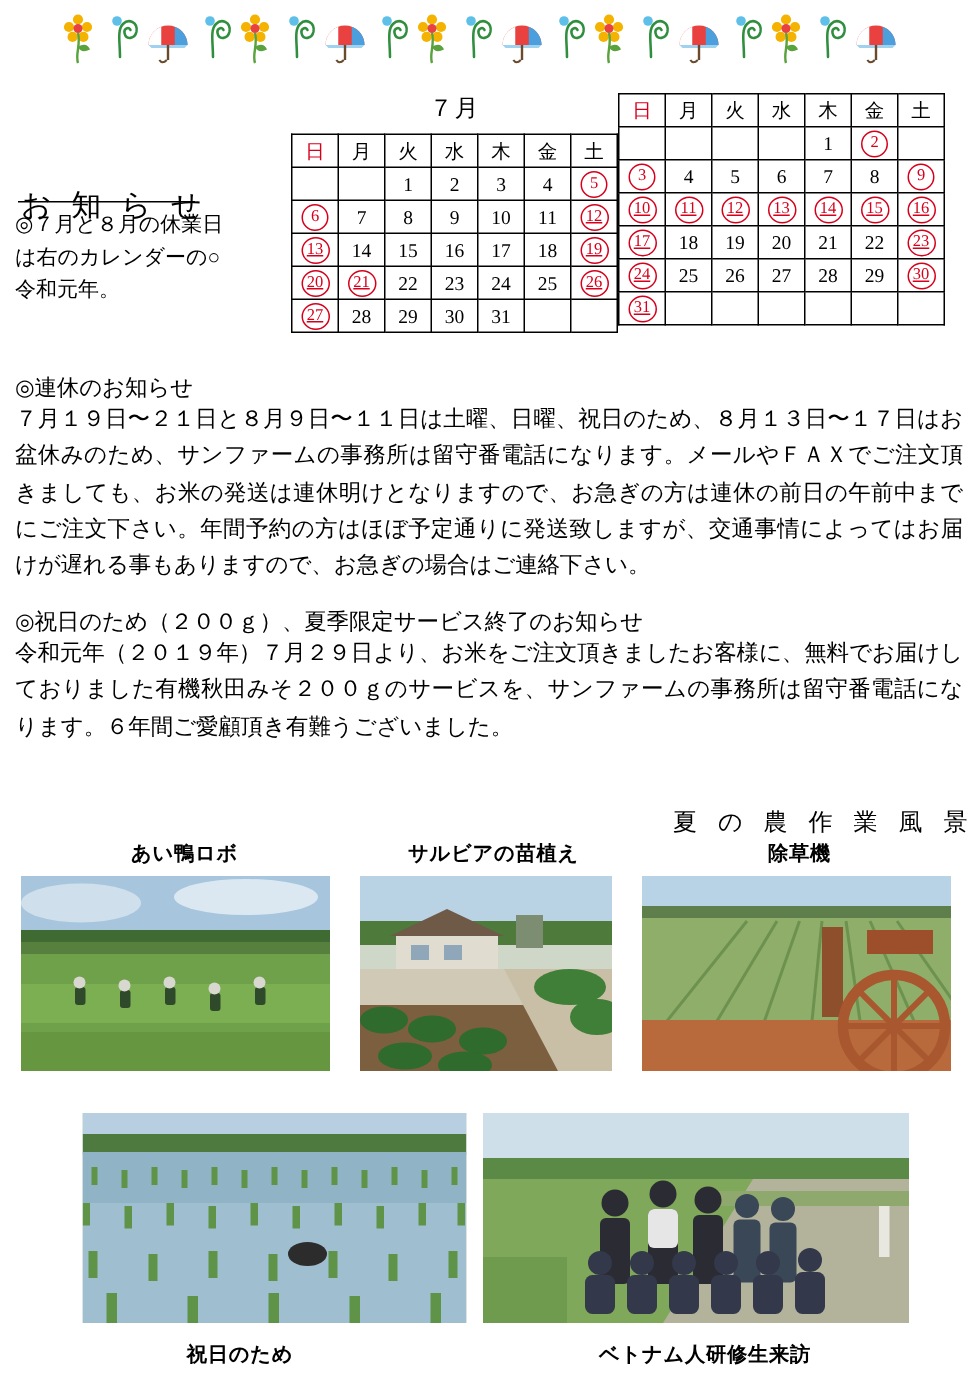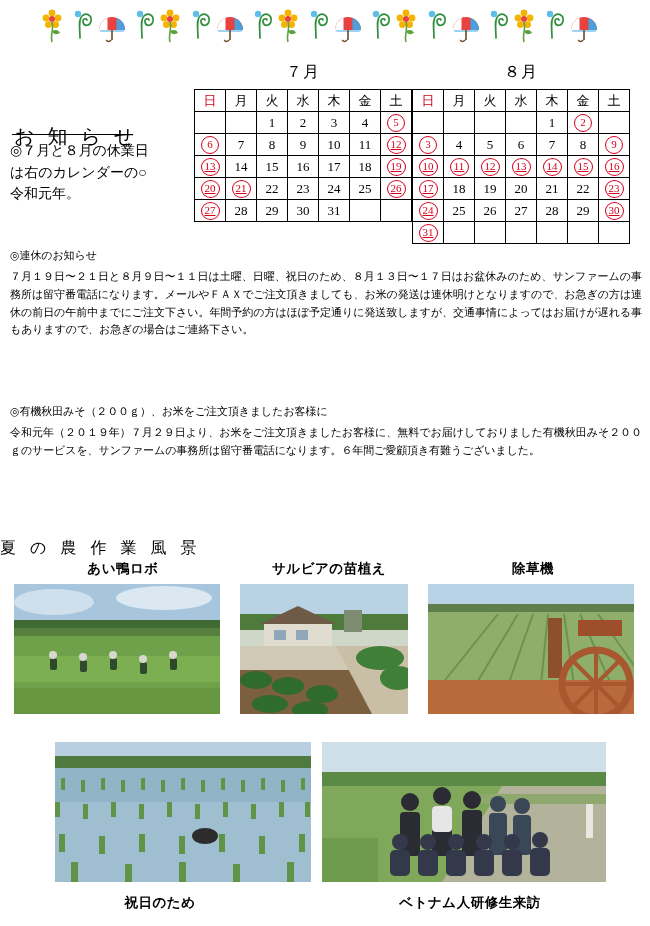--- a/index.html
+++ b/index.html
@@ -95,33 +95,33 @@
     width: 17px;
     height: 16px;
     text-decoration: underline;
   }
 
   
   .para {
     position: absolute;
     left: 10px;
     width: 632px;
-    font-size: 11px;
+    font-size: 15px;
     line-height: 1.62;
     text-align: justify;
     letter-spacing: -0.1px;
   }
 
   
   .section-title {
     position: absolute;
     top: 538px;
     left: 0;
     width: 650px;
-    text-align: left;
+    text-align: right;
     font-size: 16px;
     letter-spacing: 5px;
   }
   .photo {
     position: absolute;
     background: #cfd8c8;
     overflow: hidden;
   }
   .cap {
     position: absolute;
@@ -246,21 +246,20 @@
           <td>30</td>
           <td>31</td>
           <td></td>
           <td></td>
         </tr>
       </tbody>
   </table>
 </div>
 
 <div class="cal" style="left:412px; top:62px;">
-  <div class="cal-title">８月</div>
   <table class="cal-table">
     <thead>
       <tr>
         <th class="sun">日</th>
         <th>月</th>
         <th>火</th>
         <th>水</th>
         <th>木</th>
         <th>金</th>
         <th>土</th>
@@ -320,21 +319,21 @@
           <td></td>
           <td></td>
           <td></td>
         </tr>
       </tbody>
   </table>
 </div>
 
 <div class="para" style="top:247px;">◎連休のお知らせ</div>
 <div class="para" style="top:268px;">７月１９日〜２１日と８月９日〜１１日は土曜、日曜、祝日のため、８月１３日〜１７日はお盆休みのため、サンファームの事務所は留守番電話になります。メールやＦＡＸでご注文頂きましても、お米の発送は連休明けとなりますので、お急ぎの方は連休の前日の午前中までにご注文下さい。年間予約の方はほぼ予定通りに発送致しますが、交通事情によってはお届けが遅れる事もありますので、お急ぎの場合はご連絡下さい。</div>
-<div class="para" style="top:403px;">◎有機秋田みそ（２００ｇ）、お米をご注文頂きましたお客様に</div>
+<div class="para" style="top:403px;">◎祝日のため（２００ｇ）、夏季限定サービス終了のお知らせ</div>
 <div class="para" style="top:424px;">令和元年（２０１９年）７月２９日より、お米をご注文頂きましたお客様に、無料でお届けしておりました有機秋田みそ２００ｇのサービスを、サンファームの事務所は留守番電話になります。６年間ご愛顧頂き有難うございました。</div>
 
 <div class="section-title">夏 の 農 作 業 風 景</div>
 
 <div class="cap" style="left:14px; top:560px; width:218px;">あい鴨ロボ</div>
 <div class="cap" style="left:220px; top:560px; width:218px;">サルビアの苗植え</div>
 <div class="cap" style="left:424px; top:560px; width:218px;">除草機</div>
 
 <div class="photo" style="left:14px; top:584px; width:206px; height:130px;">
   <svg width="206" height="130" viewBox="0 0 206 130">

